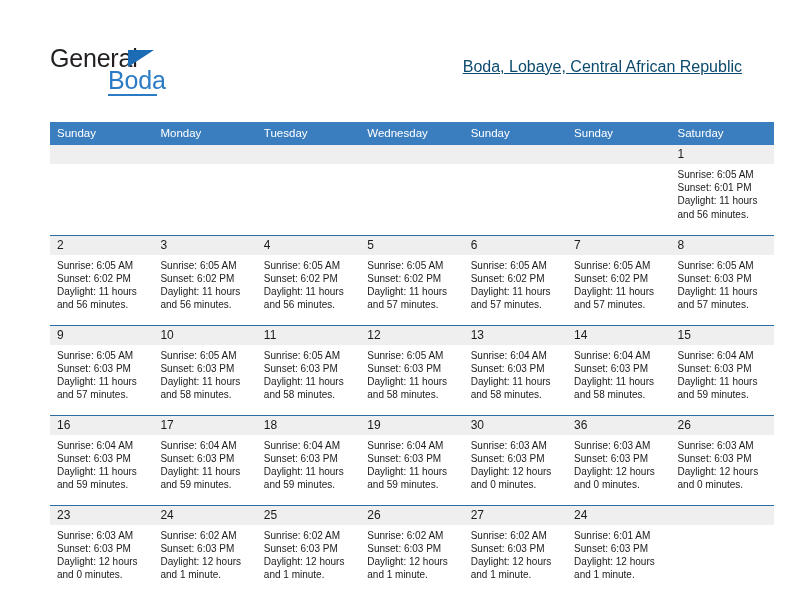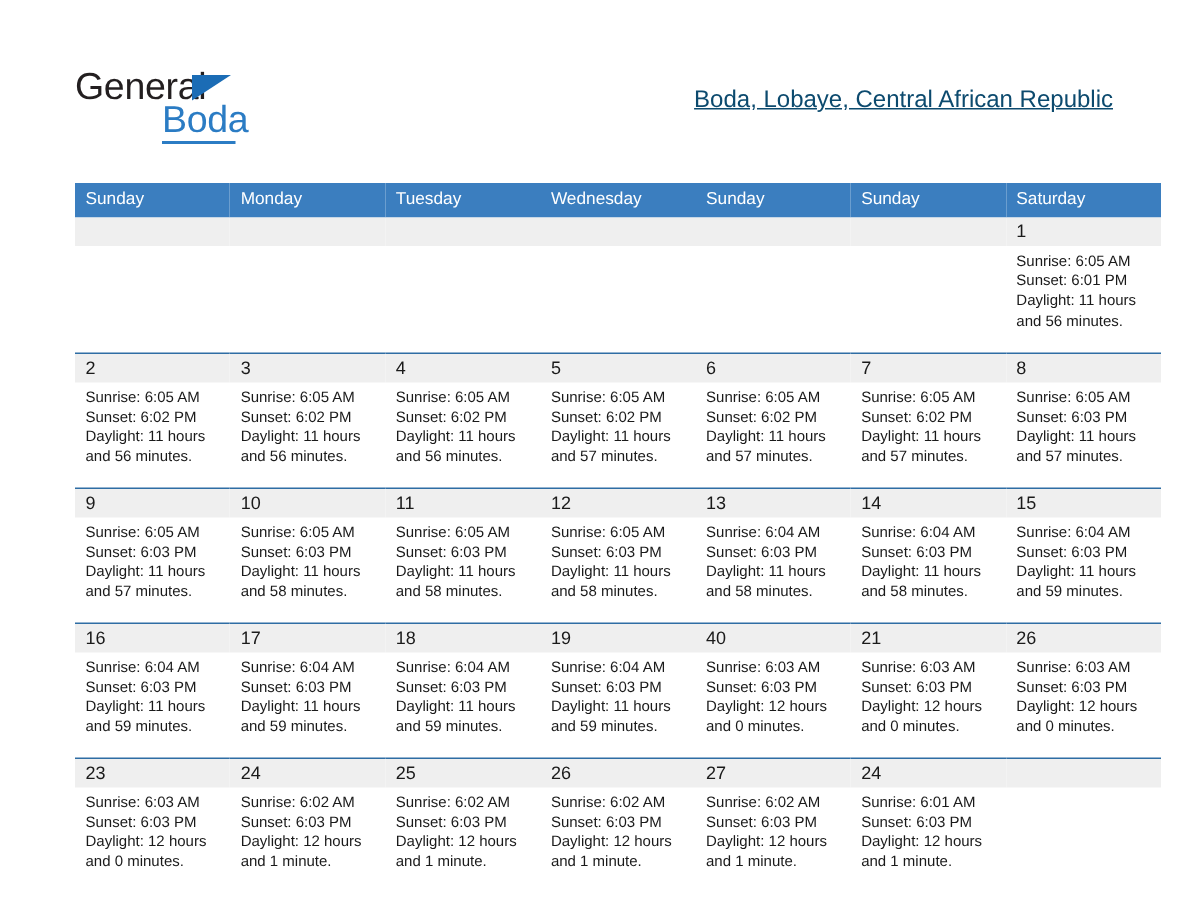--- a/index.html
+++ b/index.html
@@ -357,29 +357,29 @@
           </td>
           <td>
             <div class="daynum">19</div>
             <div class="cell-body">
               <div>Sunrise: 6:04 AM</div>
               <div>Sunset: 6:03 PM</div>
               <div class="daylight">Daylight: 11 hours and 59 minutes.</div>
             </div>
           </td>
           <td>
-            <div class="daynum">40</div>
+            <div class="daynum">30</div>
             <div class="cell-body">
               <div>Sunrise: 6:03 AM</div>
               <div>Sunset: 6:03 PM</div>
               <div class="daylight">Daylight: 12 hours and 0 minutes.</div>
             </div>
           </td>
           <td>
-            <div class="daynum">21</div>
+            <div class="daynum">36</div>
             <div class="cell-body">
               <div>Sunrise: 6:03 AM</div>
               <div>Sunset: 6:03 PM</div>
               <div class="daylight">Daylight: 12 hours and 0 minutes.</div>
             </div>
           </td>
           <td>
             <div class="daynum">26</div>
             <div class="cell-body">
               <div>Sunrise: 6:03 AM</div>

